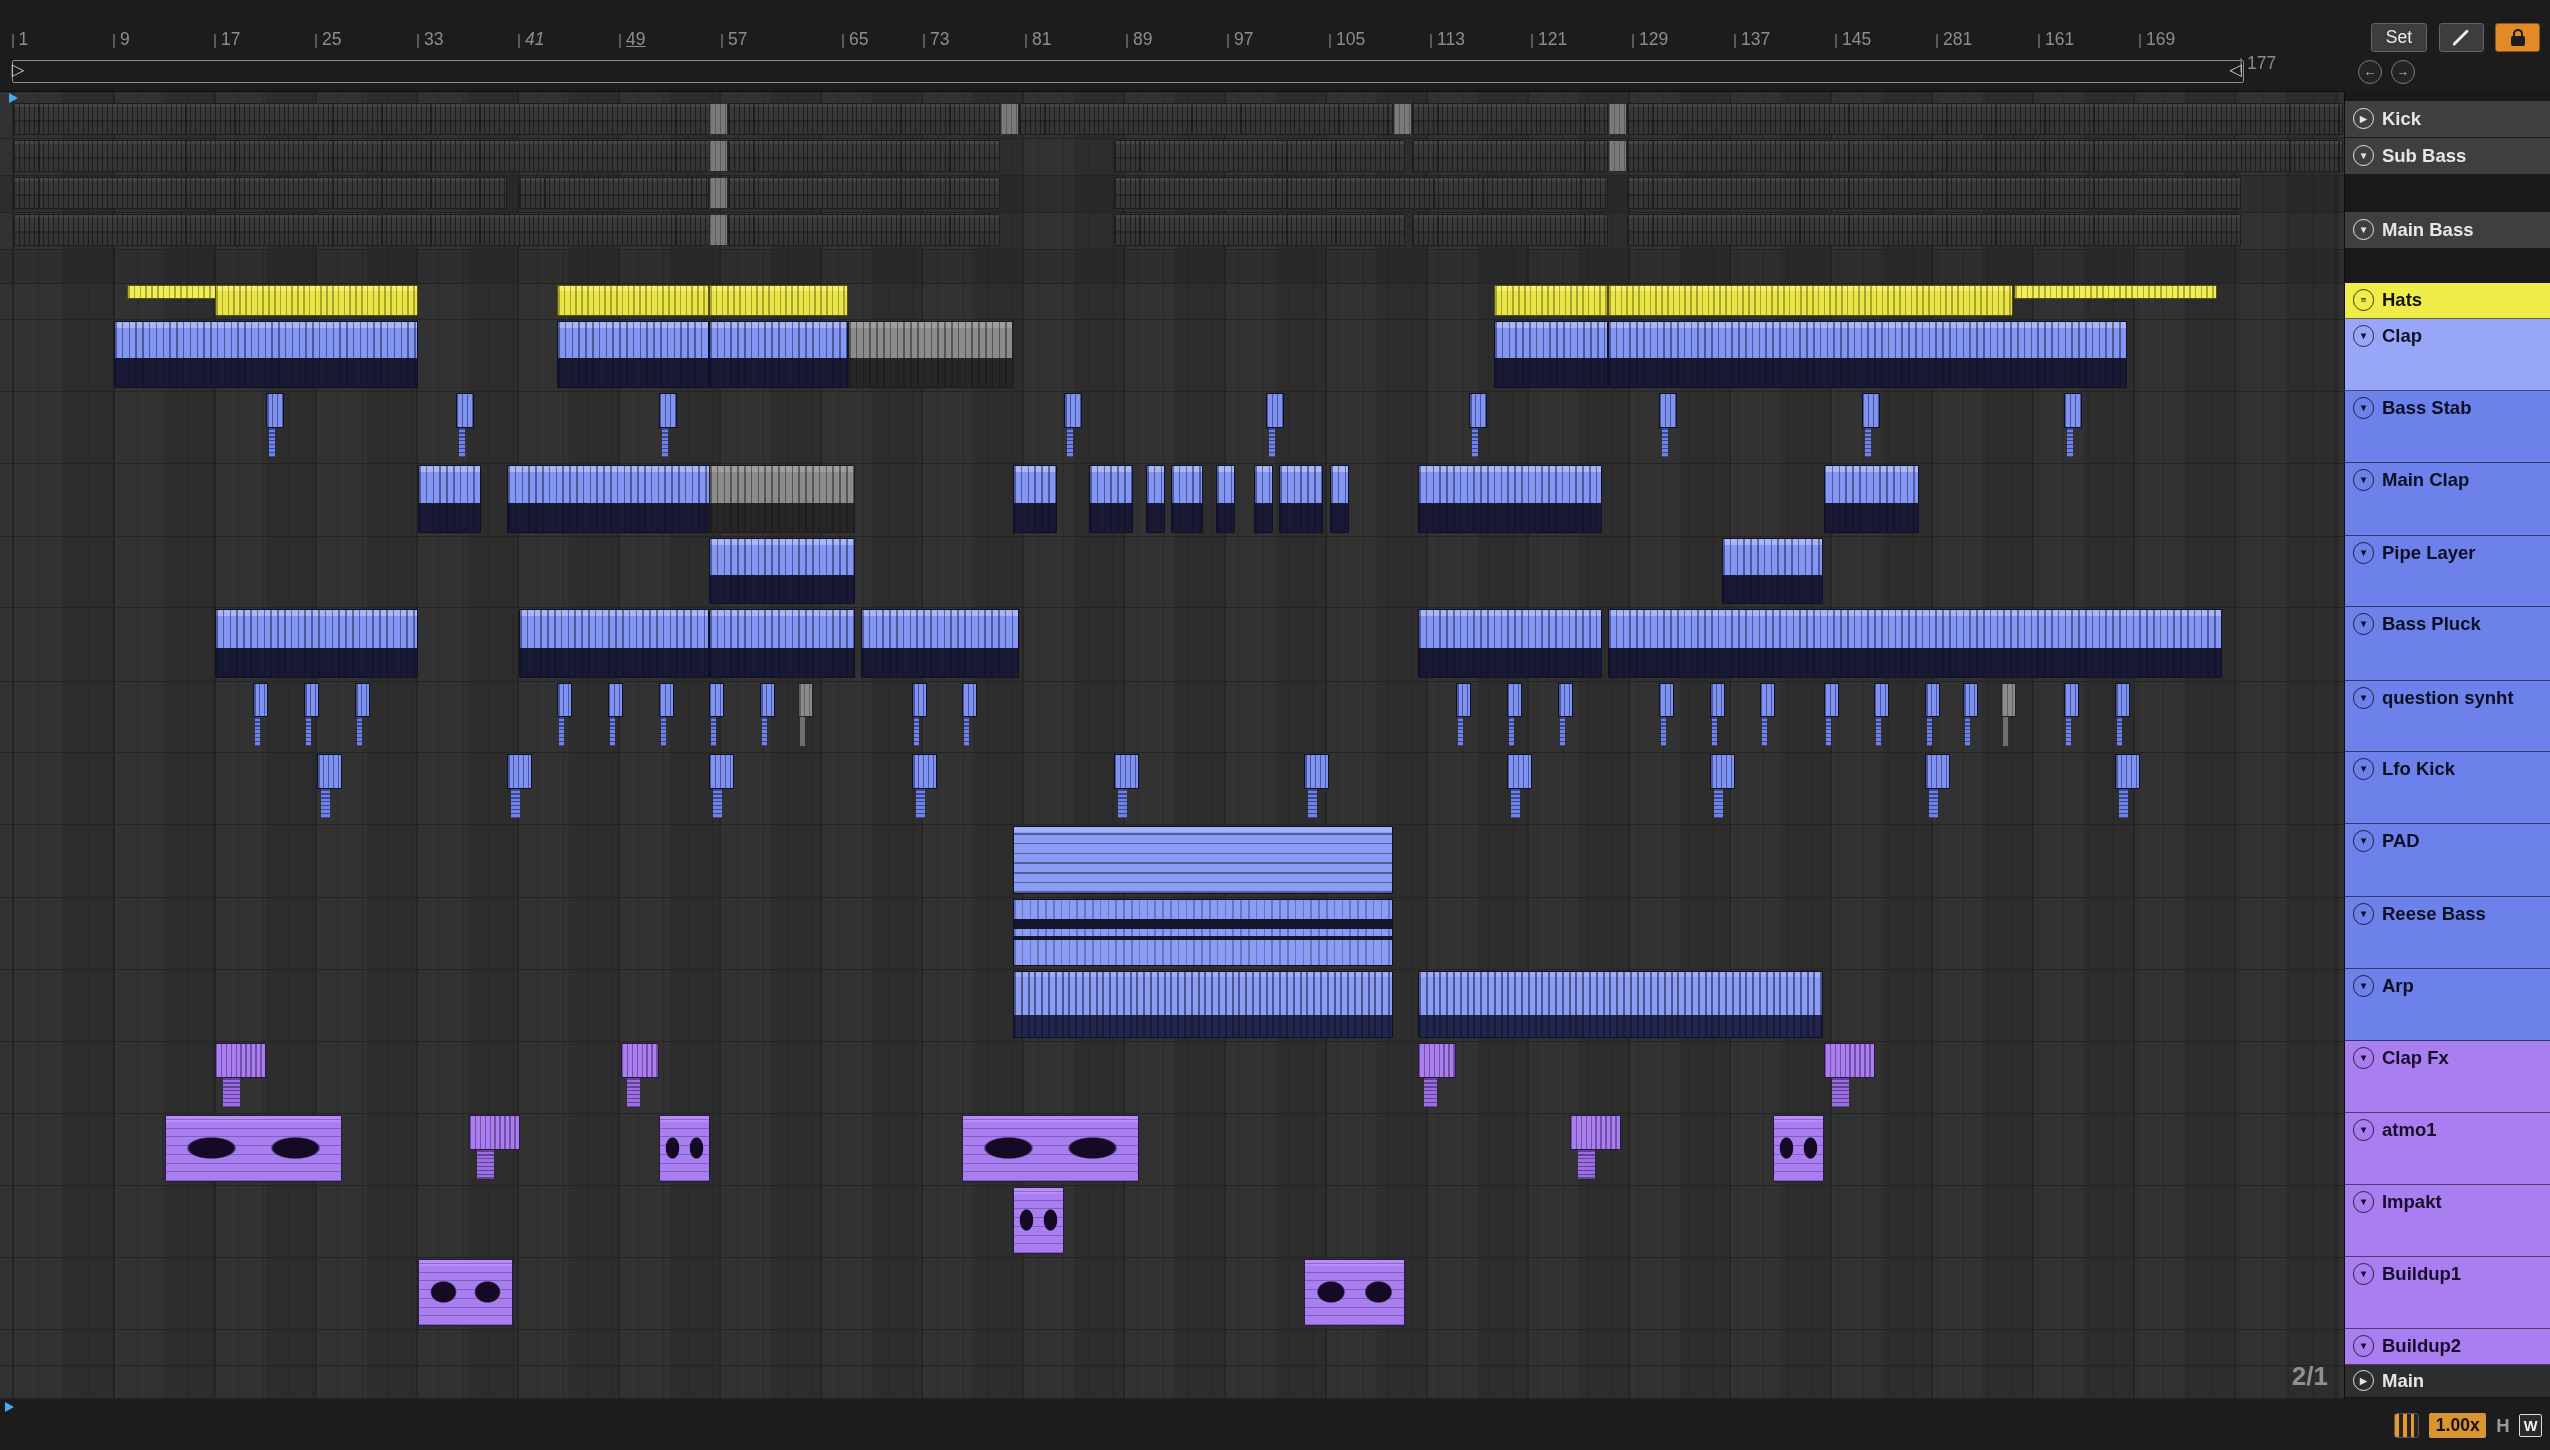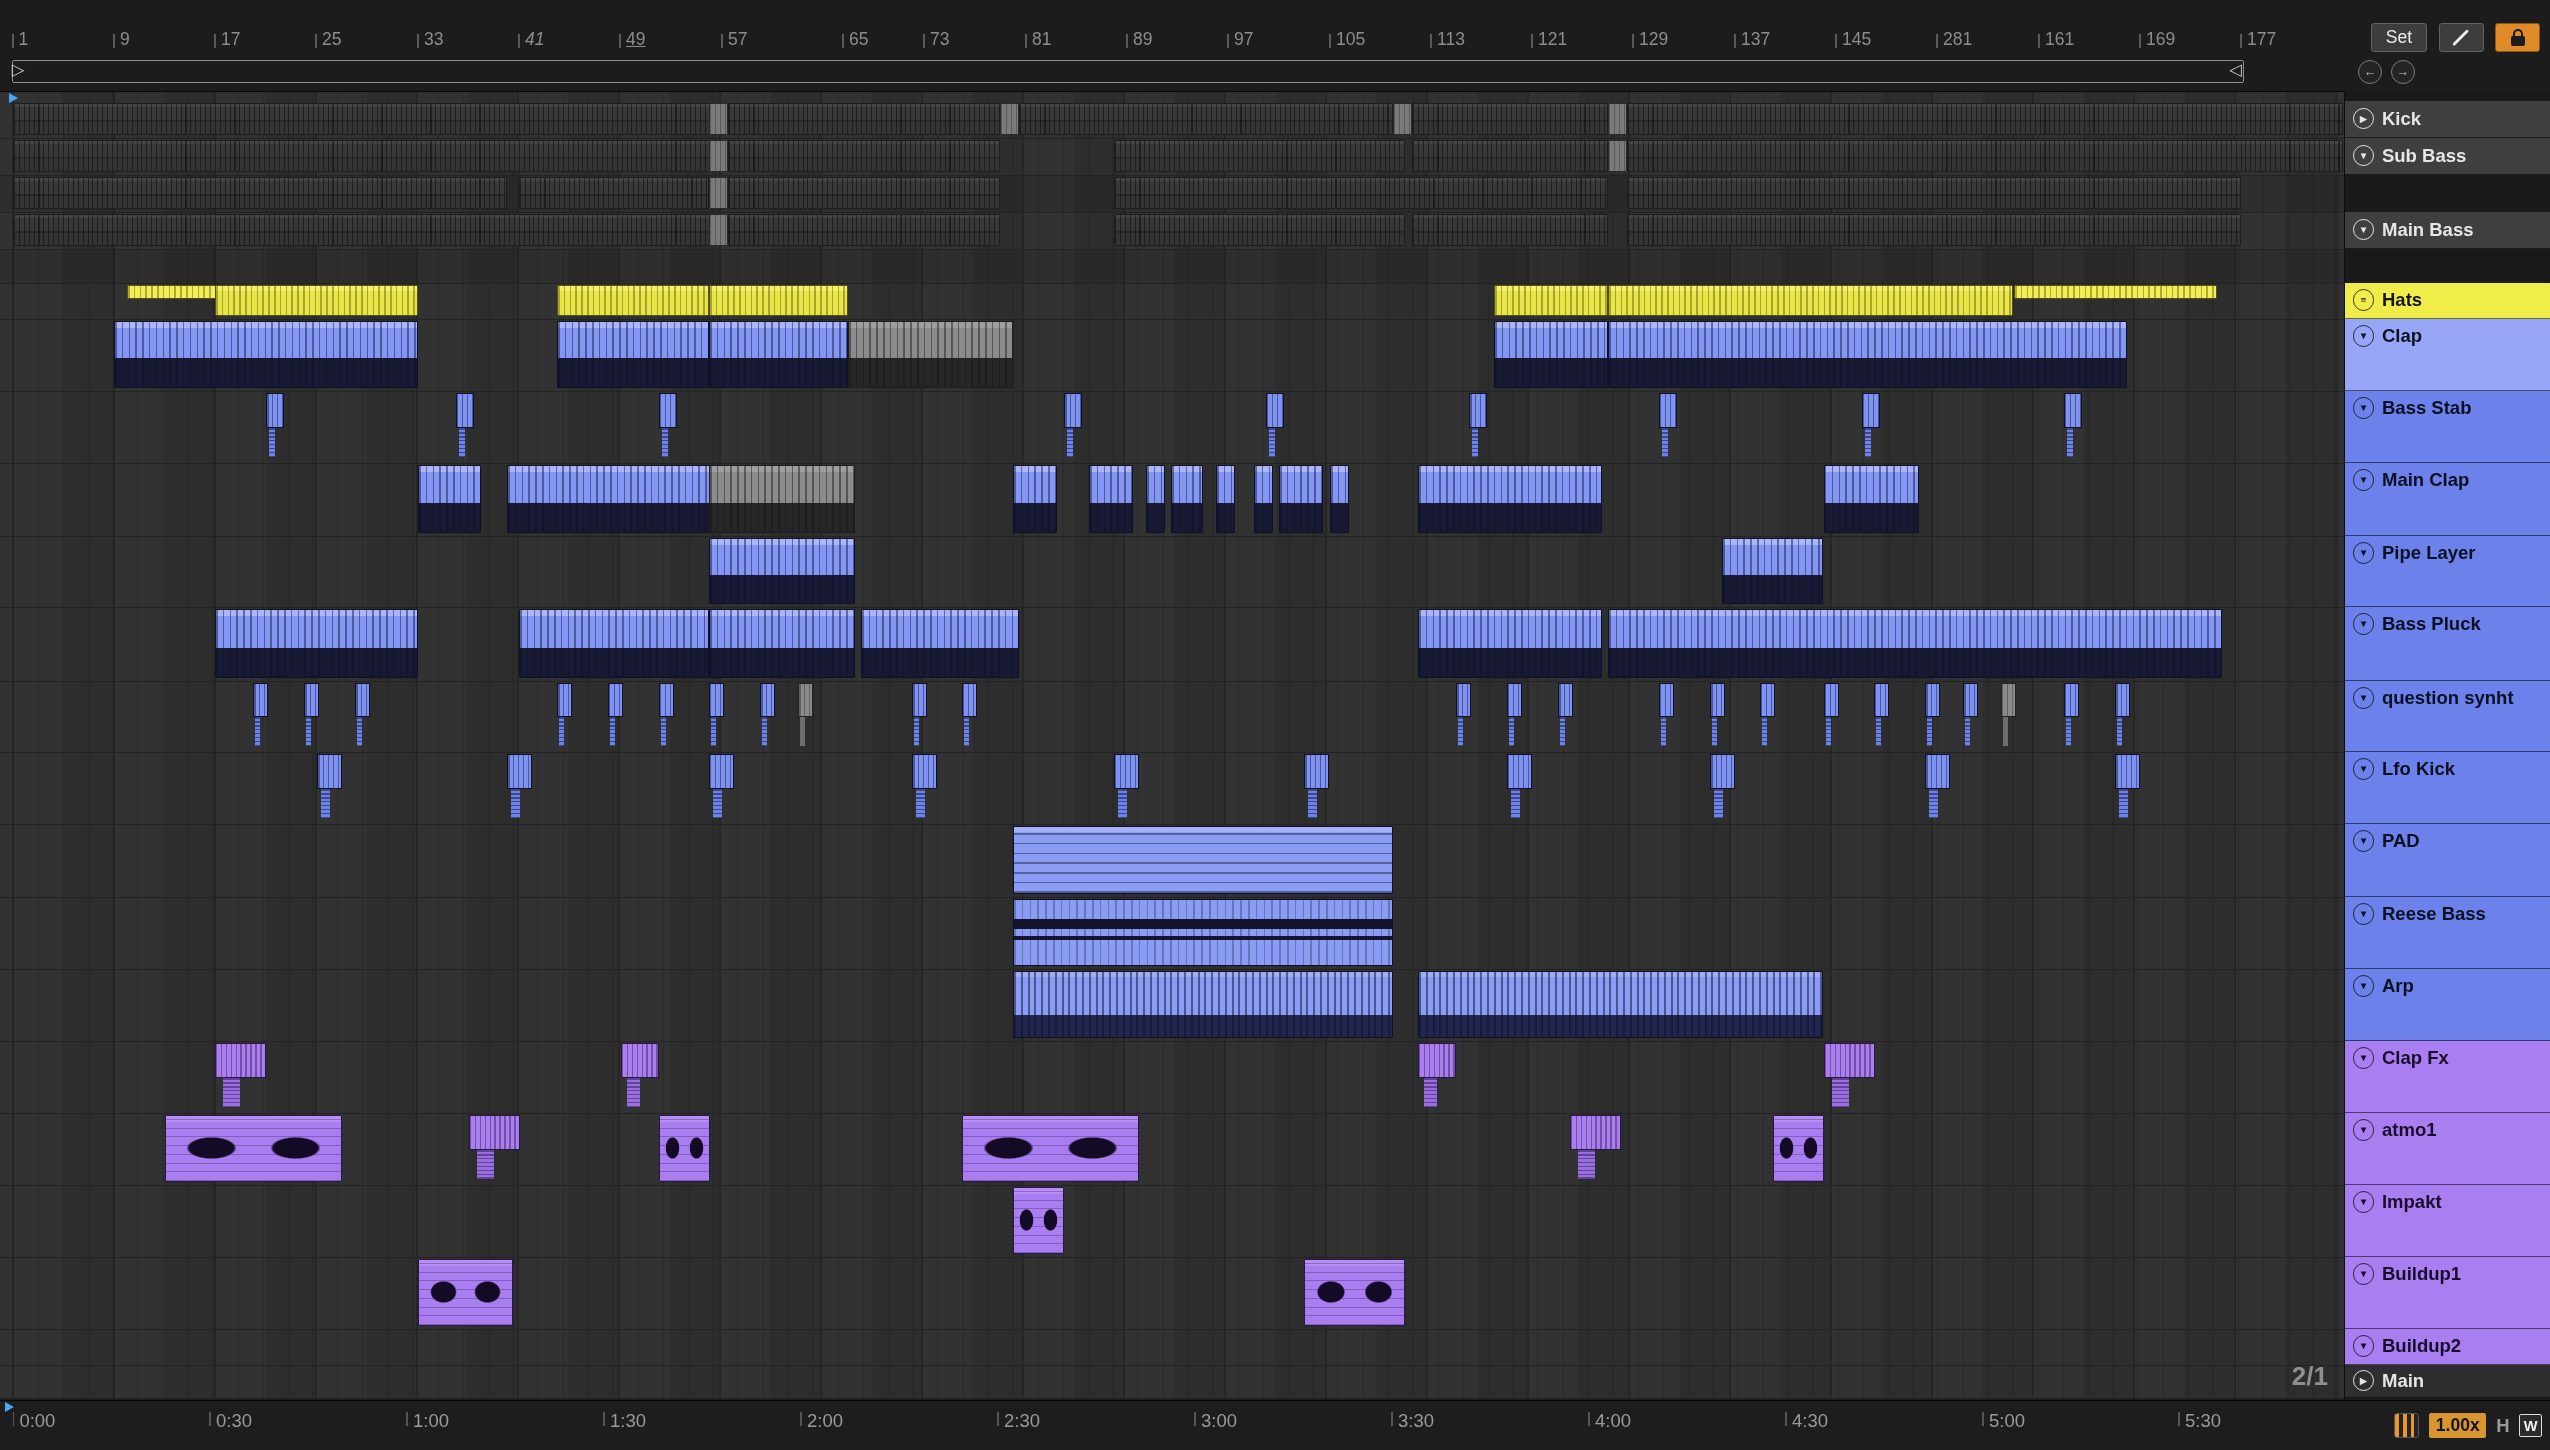--- a/index.html
+++ b/index.html
@@ -145,21 +145,21 @@
       <span class="barnum" style="left: 1234px;">97</span>
       <span class="barnum" style="left: 1336px;">105</span>
       <span class="barnum" style="left: 1437px;">113</span>
       <span class="barnum" style="left: 1538px;">121</span>
       <span class="barnum" style="left: 1639px;">129</span>
       <span class="barnum" style="left: 1741px;">137</span>
       <span class="barnum" style="left: 1842px;">145</span>
       <span class="barnum" style="left: 1943px;">281</span>
       <span class="barnum" style="left: 2045px;">161</span>
       <span class="barnum" style="left: 2146px;">169</span>
-      <span class="barnum" style="left: 2247px;">177</span>
+      <span class="barnum" style="left: 2247px; margin-top: 24px;">177</span>
     </div>
 
   <div class="topcontrols">
     <div class="btn set">Set</div>
     <div class="btn pencil">
       <span class="pencil-glyph"></span>
     </div>
     <div class="btn lock">
       <span class="lock-shackle"></span>
       <span class="lock-body"></span>
@@ -424,34 +424,20 @@
       <div class="thead c-purple" style="height: 36px;">
         <span class="ticon">▼</span>
         <span class="tname">Buildup2</span>
       </div>
       <div class="thead c-dark" style="height: 33px;">
         <span class="ticon">▶</span>
         <span class="tname">Main</span>
       </div>
     </div>
 
-  <div class="bottombar" id="timeruler">
-      <span class="timelabel" style="left: 19.4px;">0:00</span>
-      <span class="timelabel" style="left: 216px;">0:30</span>
-      <span class="timelabel" style="left: 413px;">1:00</span>
-      <span class="timelabel" style="left: 610px;">1:30</span>
-      <span class="timelabel" style="left: 807px;">2:00</span>
-      <span class="timelabel" style="left: 1004px;">2:30</span>
-      <span class="timelabel" style="left: 1201px;">3:00</span>
-      <span class="timelabel" style="left: 1398px;">3:30</span>
-      <span class="timelabel" style="left: 1595px;">4:00</span>
-      <span class="timelabel" style="left: 1792px;">4:30</span>
-      <span class="timelabel" style="left: 1989px;">5:00</span>
-      <span class="timelabel" style="left: 2185px;">5:30</span>
-    </div>
   <div class="bottom-marker"></div>
 
   <div class="cornercontrols">
     <span class="meter"></span>
     <span class="speed">1.00x</span>
     <span class="hbtn">H</span>
     <span class="wbtn">W</span>
   </div>
 
 </div>

